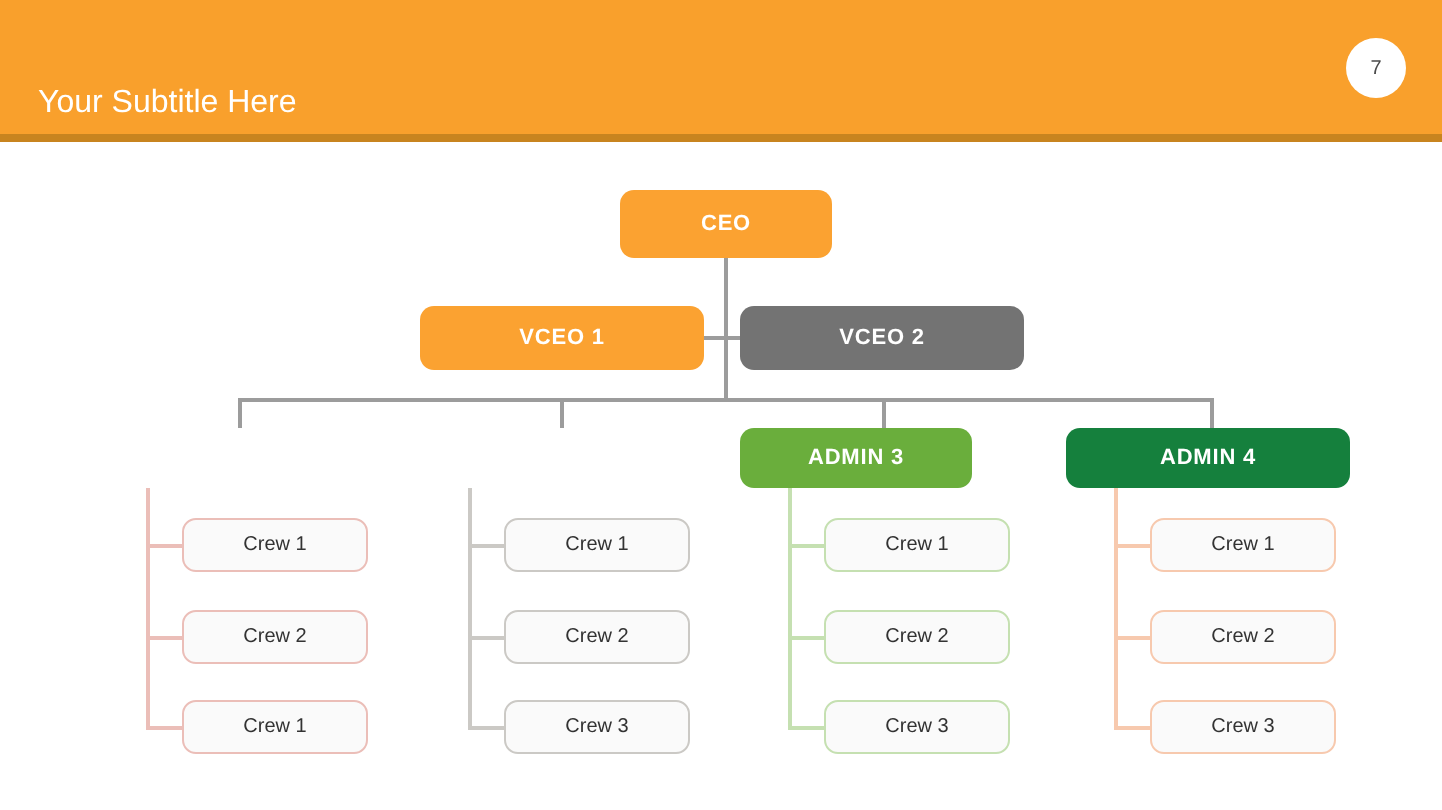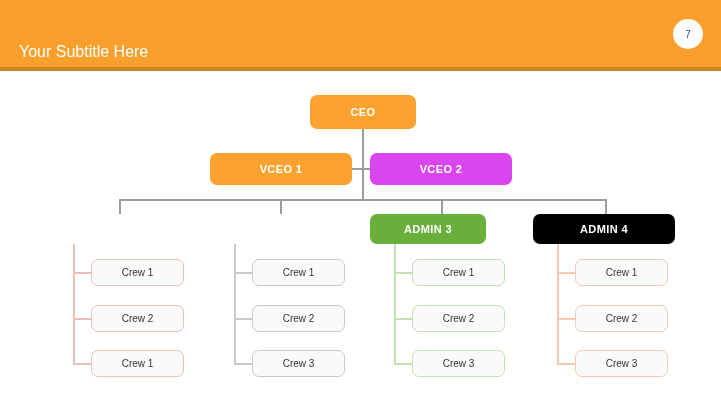--- a/index.html
+++ b/index.html
@@ -108,21 +108,21 @@
 
   <div class="node" style="left:310px; top:24px; width:106px; height:34px; background:#FBA231;">
     <span>CEO</span>
   </div>
 
   <div class="line grey" style="left:362px; top:58px; width:1.5px; height:70px;"></div>
 
   <div class="node" style="left:210px; top:82px; width:142px; height:32px; background:#FBA231;">
     <span>VCEO 1</span>
   </div>
-  <div class="node" style="left:370px; top:82px; width:142px; height:32px; background:#d946ef;">
+  <div class="node" style="left:370px; top:82px; width:142px; height:32px; background:#737373;">
     <span>VCEO 2</span>
   </div>
 
   <div class="line grey" style="left:352px; top:97px; width:11px; height:1.5px;"></div>
   <div class="line grey" style="left:362px; top:97px; width:9px; height:1.5px;"></div>
 
   <div class="line grey" style="left:119px; top:128px; width:487px; height:1.5px;"></div>
 
   <div class="line grey" style="left:119px; top:128px; width:1.5px; height:15px;"></div>
   <div class="line grey" style="left:280px; top:128px; width:1.5px; height:15px;"></div>
@@ -167,21 +167,21 @@
   <div class="crew" style="left:412px; top:188px; width:93px; height:27px; border-color:#C5E0B1;">
     <span>Crew 1</span>
   </div>
   <div class="crew" style="left:412px; top:234px; width:93px; height:27px; border-color:#C5E0B1;">
     <span>Crew 2</span>
   </div>
   <div class="crew" style="left:412px; top:279px; width:93px; height:27px; border-color:#C5E0B1;">
     <span>Crew 3</span>
   </div>
 
-  <div class="node" style="left:533px; top:143px; width:142px; height:30px; background:#000000;">
+  <div class="node" style="left:533px; top:143px; width:142px; height:30px; background:#15803d;">
     <span>ADMIN 4</span>
   </div>
   <div class="line" style="left:557px; top:173px; width:1.6px; height:120px; background:#F7C9AE;"></div>
   <div class="line" style="left:557px; top:201px; width:19px; height:1.6px; background:#F7C9AE;"></div>
   <div class="line" style="left:557px; top:247px; width:19px; height:1.6px; background:#F7C9AE;"></div>
   <div class="line" style="left:557px; top:292px; width:19px; height:1.6px; background:#F7C9AE;"></div>
   <div class="crew" style="left:575px; top:188px; width:93px; height:27px; border-color:#F7C9AE;">
     <span>Crew 1</span>
   </div>
   <div class="crew" style="left:575px; top:234px; width:93px; height:27px; border-color:#F7C9AE;">

